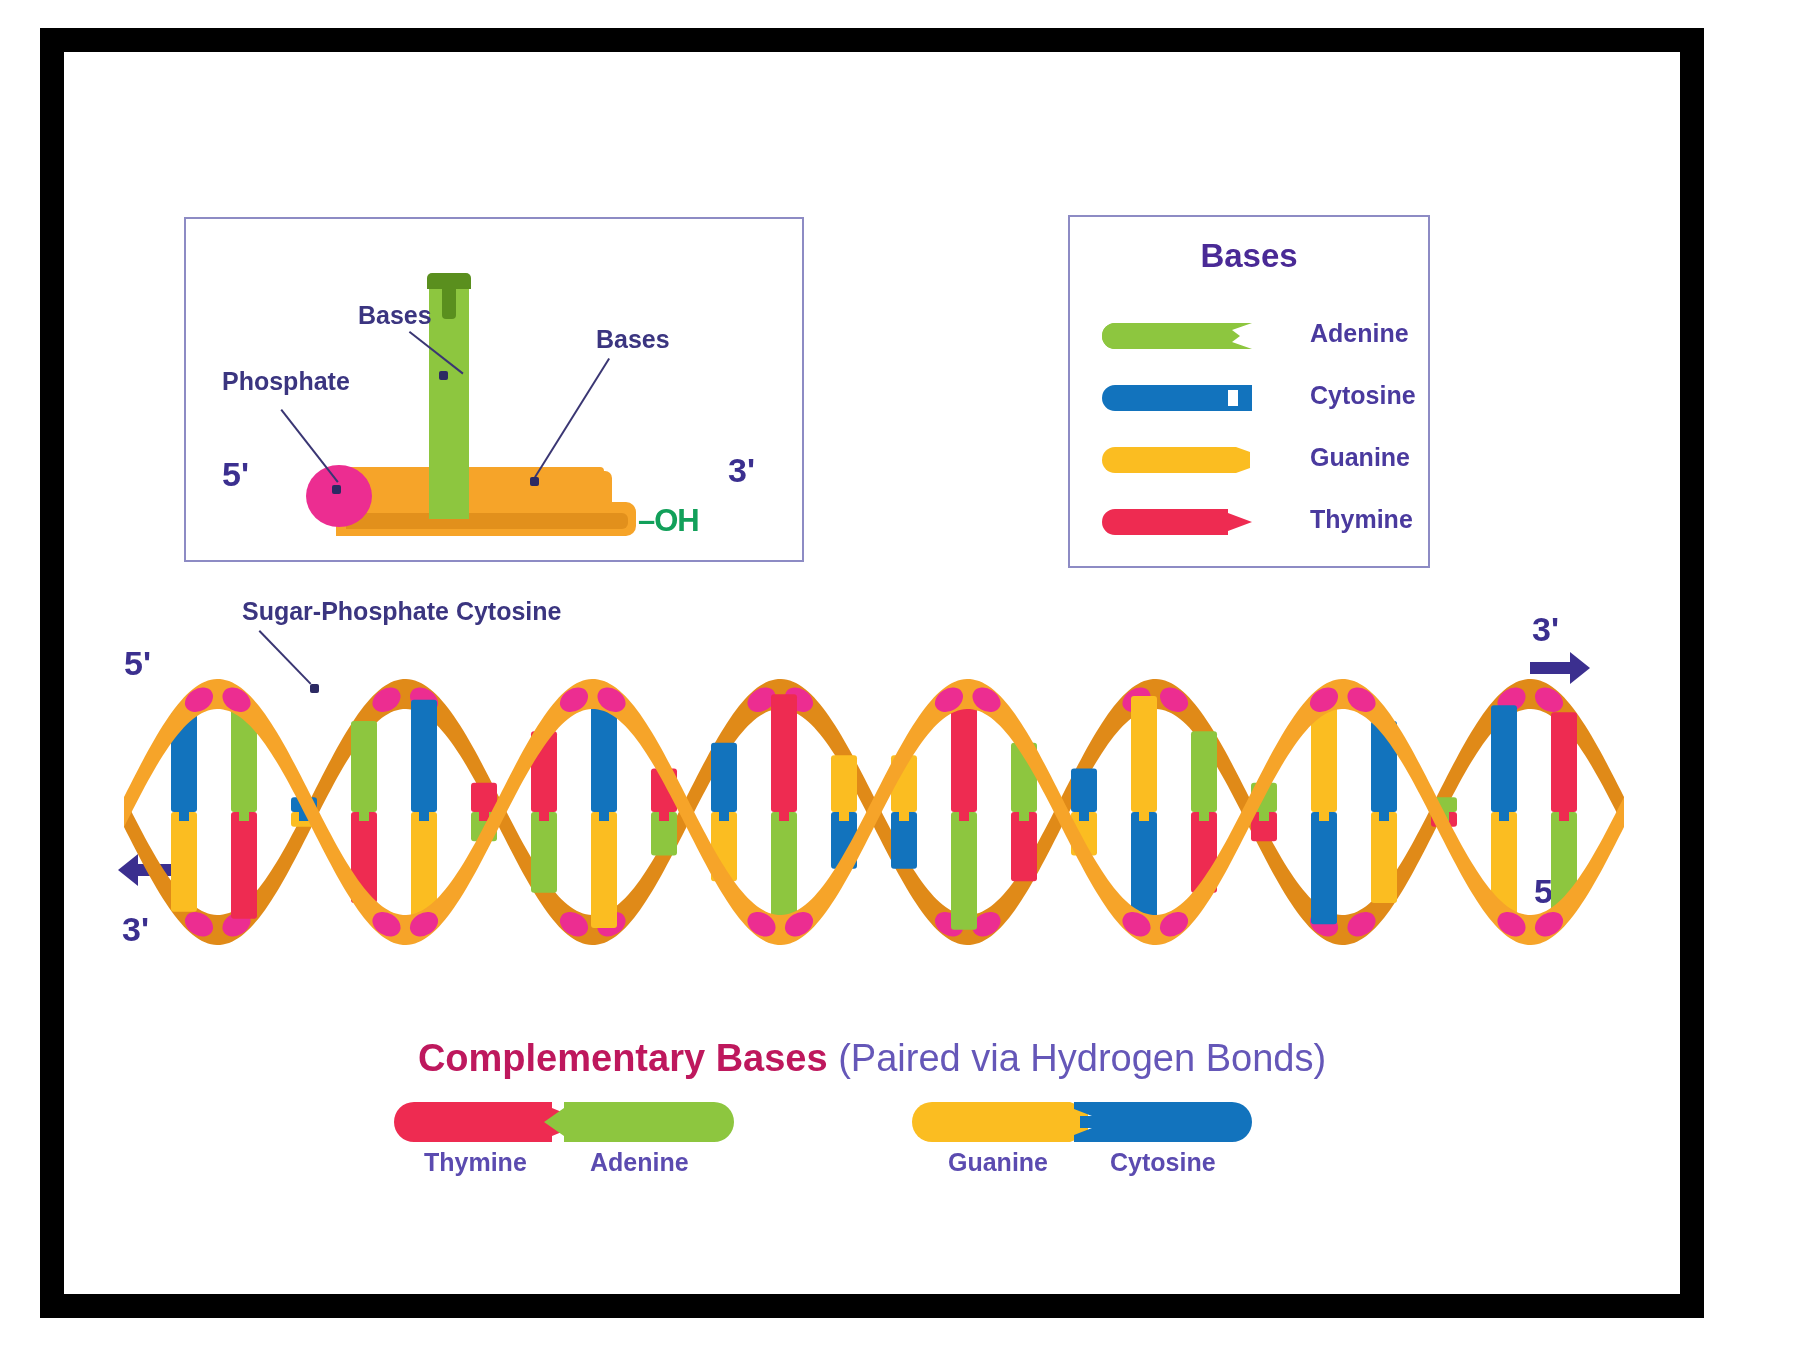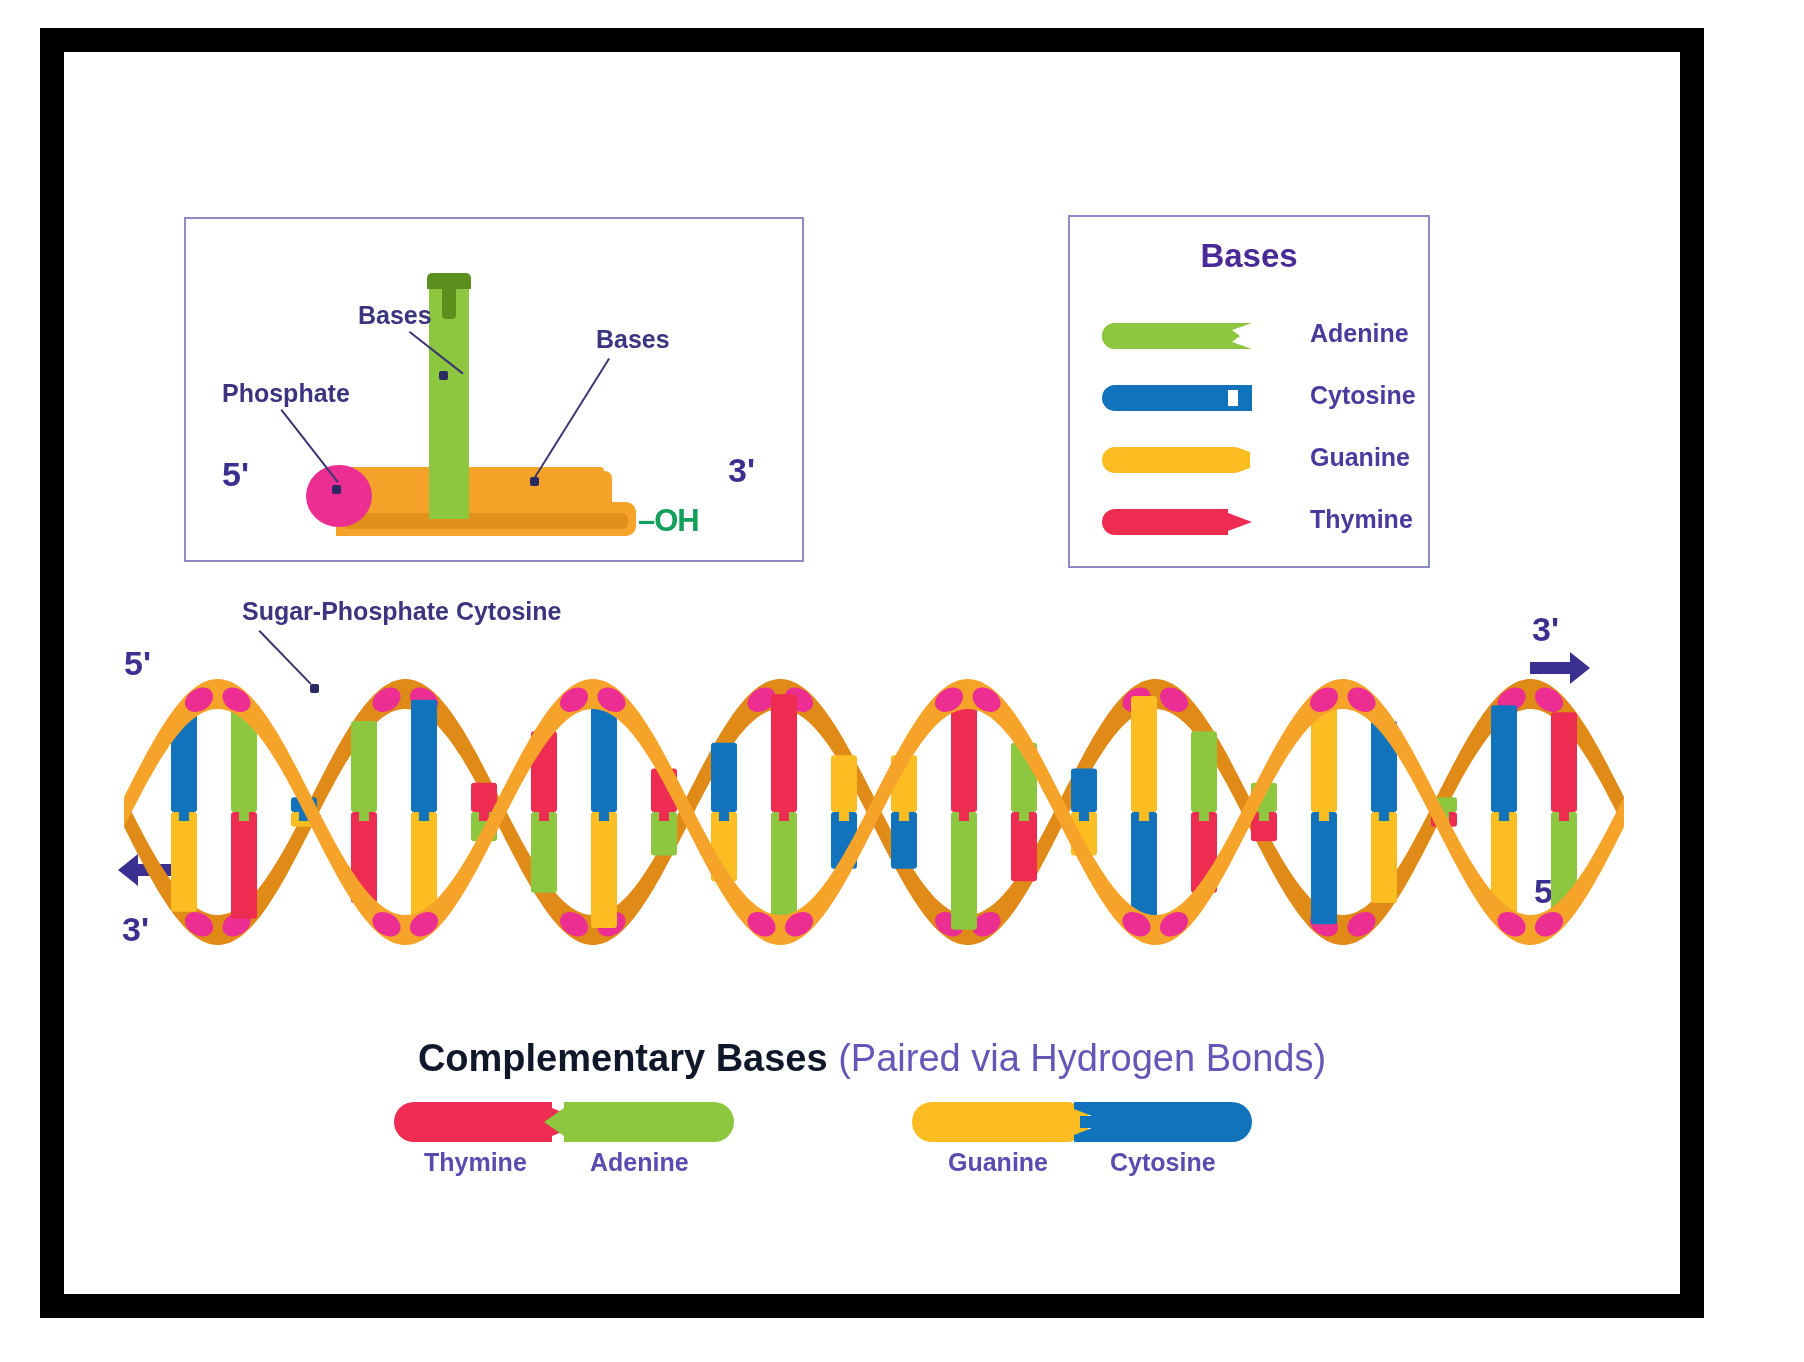--- a/index.html
+++ b/index.html
@@ -46,21 +46,21 @@
   .lgshape{position:absolute;left:0;top:6px;width:150px;height:26px;}
 
   
   #helix{position:absolute;left:60px;top:560px;width:1500px;height:400px;}
   .endlbl{position:absolute;font-size:34px;font-weight:bold;color:#3b2f8f;}
 
   .bblbl{position:absolute;font-size:25px;font-weight:bold;color:#3b3580;white-space:nowrap;}
 
   
   .cbtitle{position:absolute;left:0;top:985px;width:100%;text-align:center;font-size:38px;color:#6557b8;}
-  .cbtitle b{color:#0f172a;font-weight:bold;}
+  .cbtitle b{color:#be185d;font-weight:bold;}
   .pairlbl{position:absolute;font-size:25px;font-weight:bold;color:#5b4bb0;white-space:nowrap;}
 </style>
 </head>
 <body>
 
 <div id="frame">
   <div id="canvas">
 
 
     <div class="panel" id="dntp-panel">
@@ -85,21 +85,21 @@
         <div class="oh" style="left:452px;top:284px;">–OH</div>
 
         <div class="lbl" style="left:172px;top:82px;">Bases</div>
         <div class="lead" style="left:224px;top:112px;width:68px;transform:rotate(38deg);"></div>
         <div class="dot" style="left:253px;top:152px;"></div>
 
         <div class="lbl" style="left:410px;top:106px;">Bases</div>
         <div class="lead" style="left:424px;top:140px;width:140px;transform:rotate(122deg);"></div>
         <div class="dot" style="left:344px;top:258px;"></div>
 
-        <div class="lbl" style="left:36px;top:160px;">Phosphate</div>
+        <div class="lbl" style="left:36px;top:148px;">Phosphate</div>
         <div class="lead" style="left:96px;top:190px;width:92px;transform:rotate(52deg);"></div>
         <div class="dot" style="left:146px;top:266px;"></div>
       </div>
     </div>
 
     <div class="panel" id="bases-panel">
       <div class="panel-title">Bases</div>
 
       <div class="lgrow" style="top:100px;">
         <div class="lgshape">

